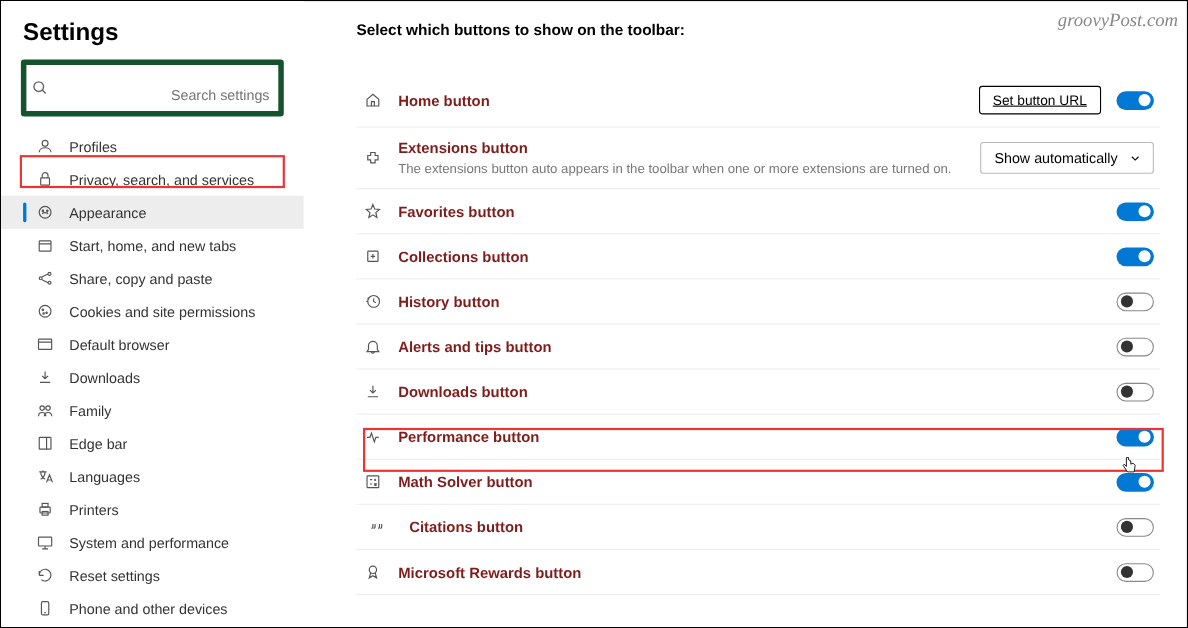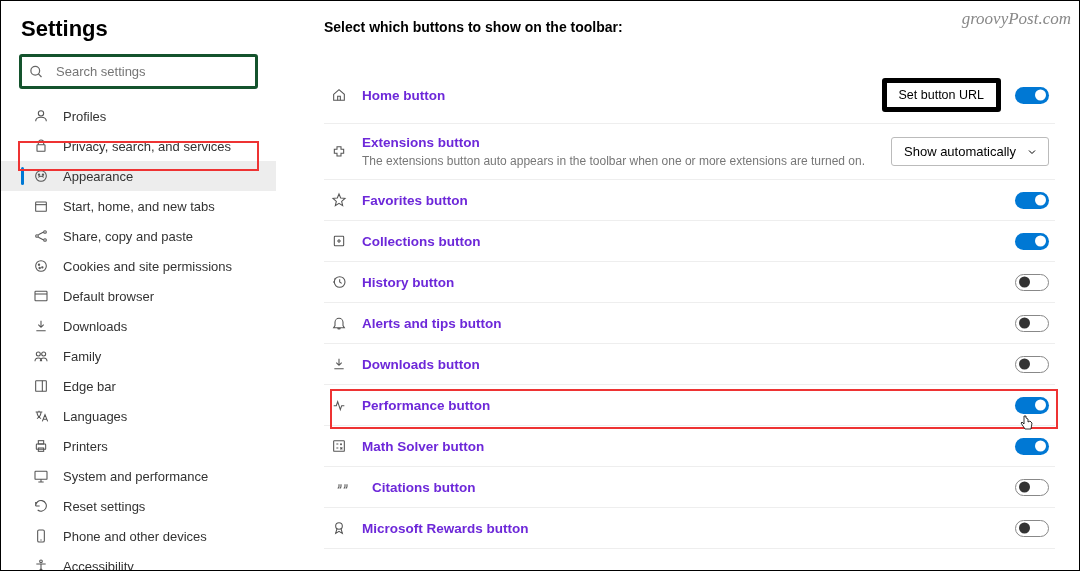--- a/index.html
+++ b/index.html
@@ -25,25 +25,26 @@
       font-weight: 600;
       padding: 5px 20px 12px 20px;
       color: #000;
     }
     .search-wrap {
       margin: 0 18px 12px 18px;
       position: relative;
     }
     .search-input {
       width: 100%;
-      padding: 7px 8px 7px 34px;
-      border: 3px solid #14532d;
+      padding: 20px 8px 7px 34px;
+      border: 5px solid #14532d;
       border-radius: 3px;
       font-size: 13px;
       color: #555;
+      text-align: right;
     }
     .search-icon {
       position: absolute;
       left: 10px;
       top: 50%;
       transform: translateY(-50%);
       color: #666;
     }
     .nav-list { list-style: none; }
     .nav-item {
@@ -111,34 +112,35 @@
       display: flex;
       align-items: center;
       justify-content: center;
       color: #555;
       flex-shrink: 0;
     }
     .row-body { flex: 1; }
     .row-label {
       font-size: 13.5px;
       font-weight: 600;
-      color: #6d28d9;
+      color: #7f1d1d;
     }
     .row-desc {
       font-size: 12px;
       color: #777;
       margin-top: 4px;
     }
     .secondary-btn {
       padding: 5px 12px;
-      border: 5px solid #000000;
+      border: 1px solid #000000;
       background: #fff;
       border-radius: 3px;
       font-size: 12.5px;
       cursor: pointer;
+      text-decoration: underline;
     }
     .dropdown-btn {
       padding: 6px 32px 6px 12px;
       border: 1px solid #bbb;
       background: #fff;
       border-radius: 3px;
       font-size: 13px;
       cursor: pointer;
       position: relative;
       min-width: 140px;

